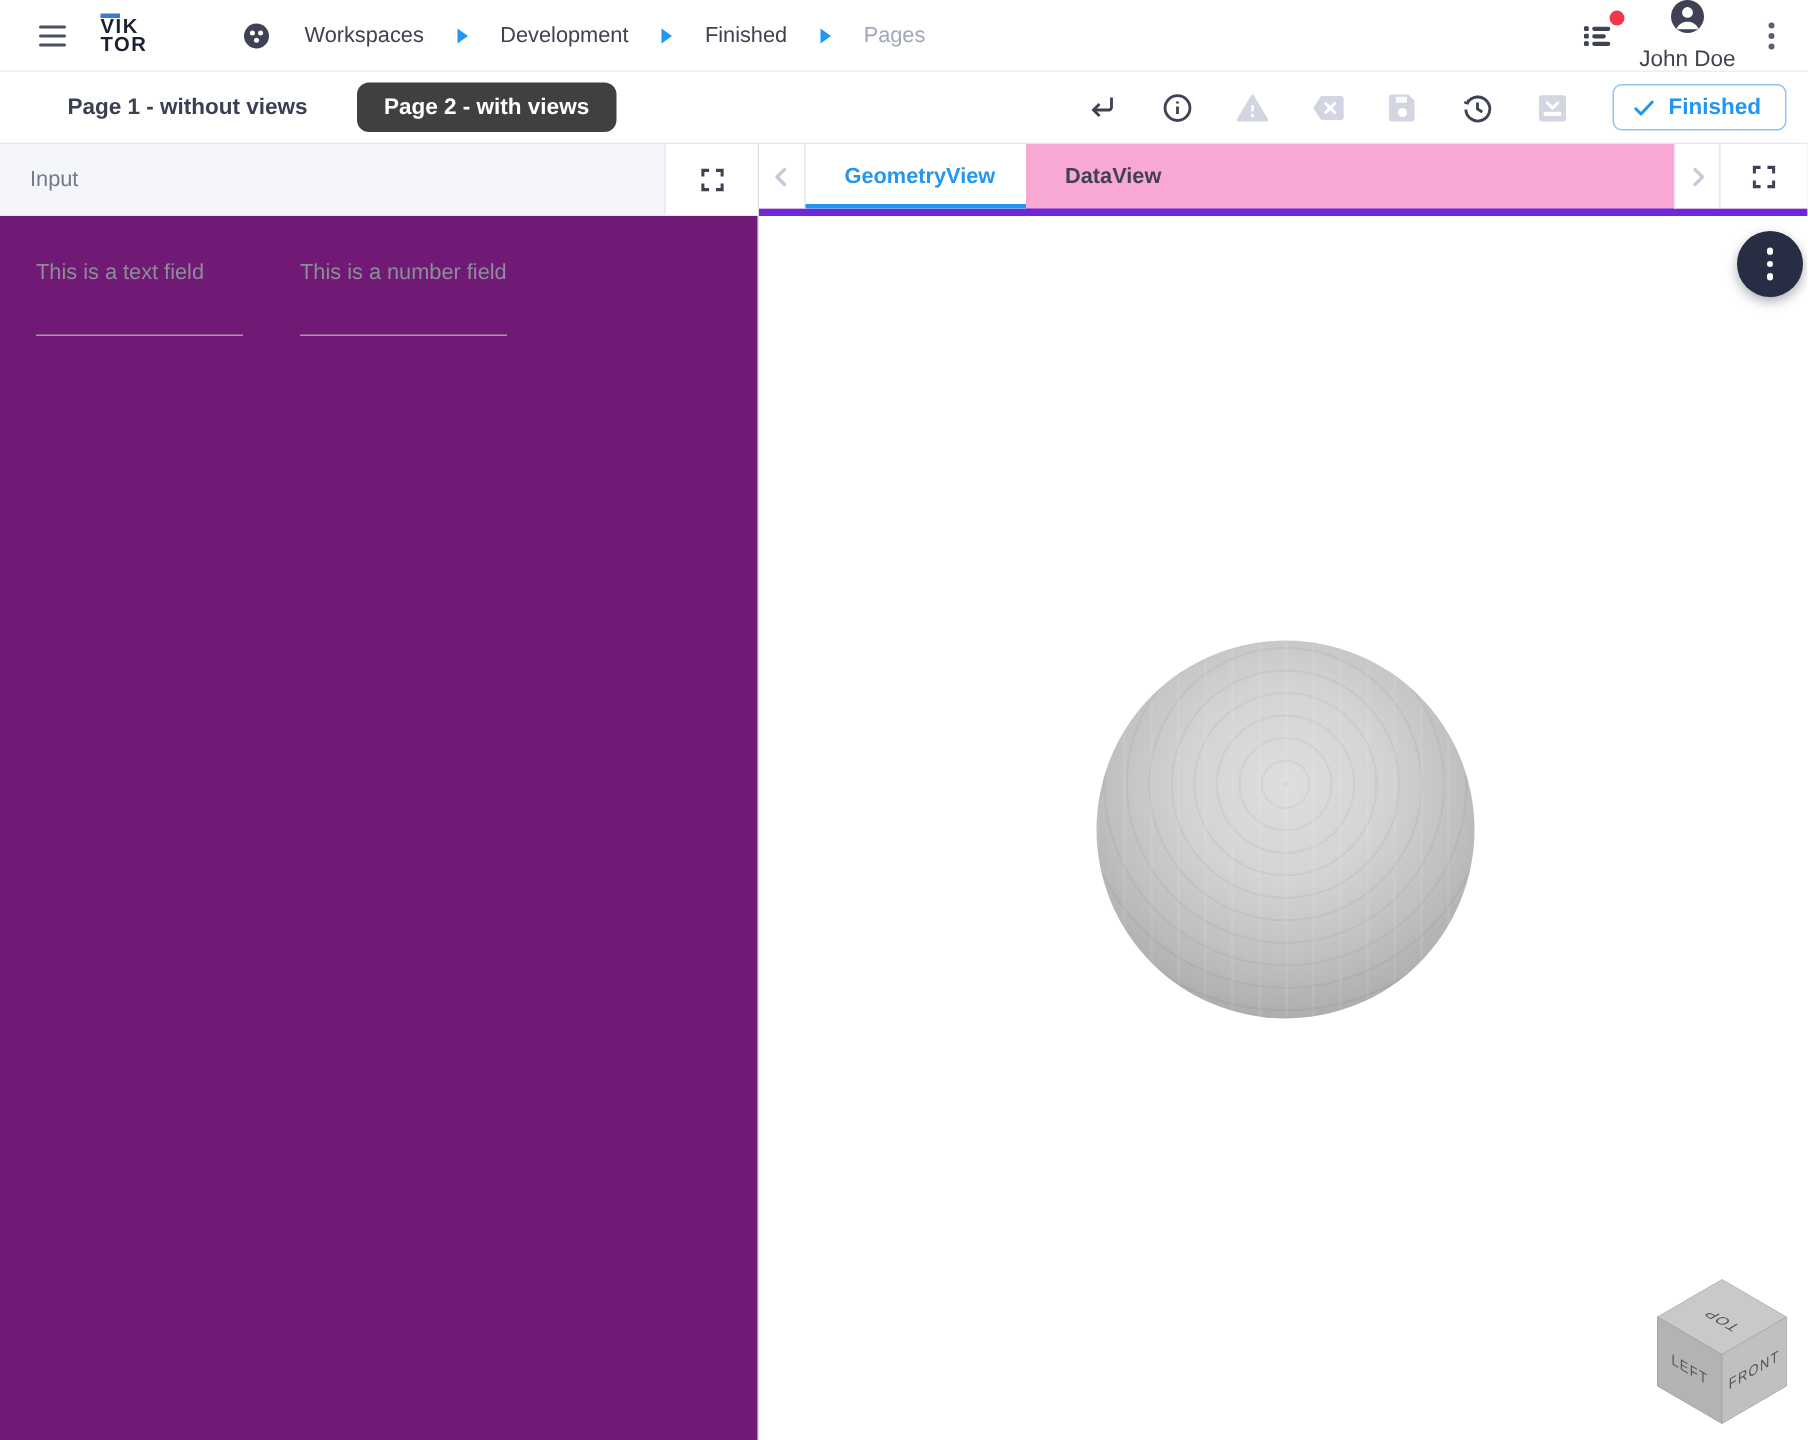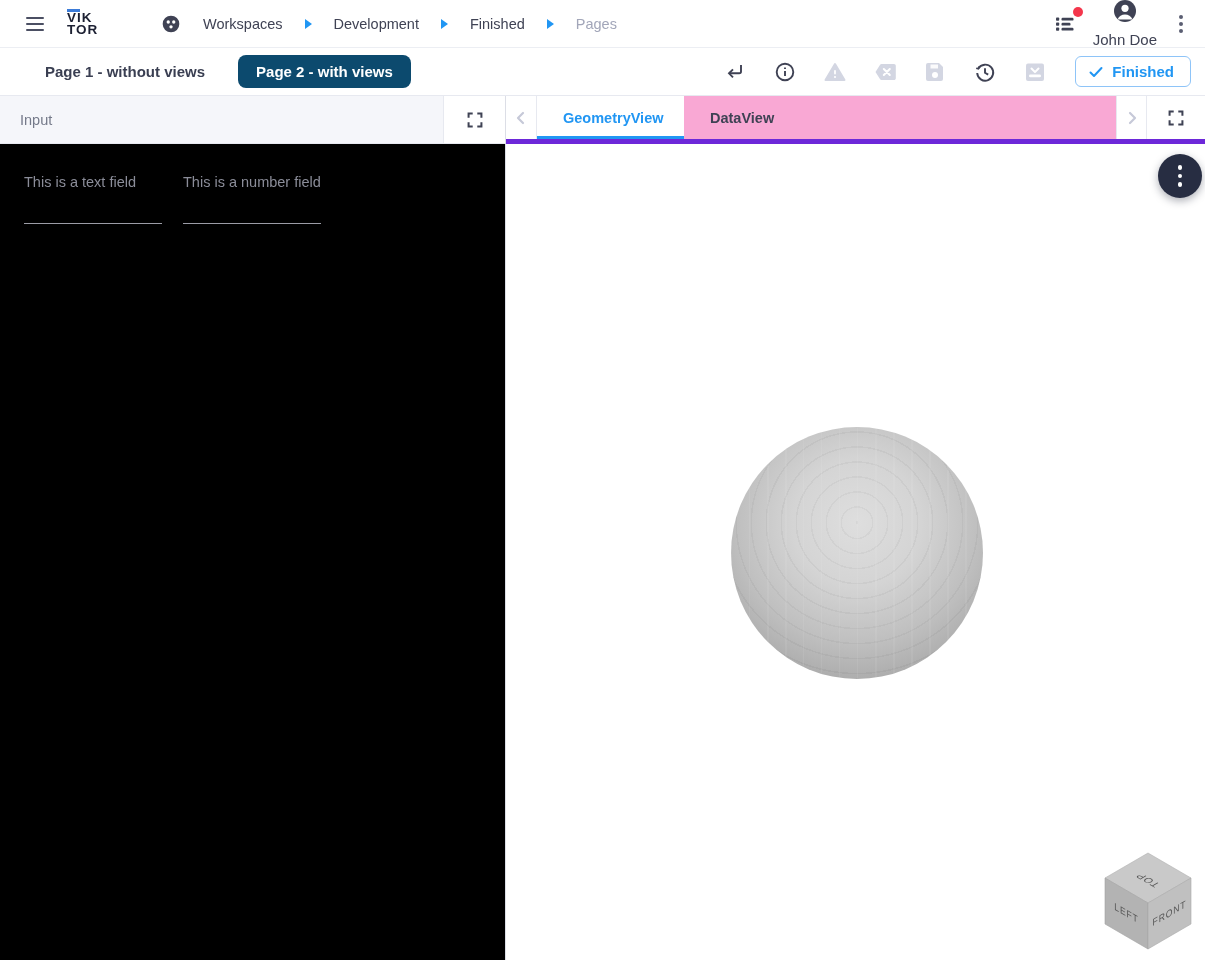--- a/index.html
+++ b/index.html
@@ -32,39 +32,39 @@
   .user-chip { display:flex; align-items:center; gap:8px; cursor:pointer;flex-direction:column; }
   .user-name { font-size:15px; color:#3f4254; font-weight:500; }
   .kebab { display:flex; flex-direction:column; gap:3px; padding:4px 8px; }
   .kebab i { width:4px; height:4px; border-radius:50%; background:#5a5e72; }
 
   
   .toolbar { height:48px; display:flex; align-items:center; padding:0 14px 0 45px;
              border-bottom:1px solid #e7e9f0; background:#fff; }
   .page-tab { font-size:15px; font-weight:600; color:#3a3f52; background:none; border:none;
               cursor:pointer; font-family:inherit; }
-  .page-tab.active { margin-left:33px; background:#0c4a6e; color:#fff; border-radius:8px;
+  .page-tab.active { margin-left:33px; background:#404040; color:#fff; border-radius:8px;
                      padding:8px 18px; }
   .toolbar-actions { margin-left:auto; display:flex; align-items:center; gap:18px; }
   .finished-btn { display:flex; align-items:center; gap:8px; background:#fff;
                   border:1px solid #8ec4f8; color:#2196f3; font-weight:600; font-size:15px;
                   border-radius:6px; padding:6px 16px 6px 12px; cursor:pointer; font-family:inherit;
                   margin-left:6px;justify-content:flex-end; }
 
   
   .content { display:flex; height:864px; }
   .left-panel { width:506px; border-right:1px solid #dcdee6; display:flex; flex-direction:column; }
   .panel-header { height:48px; display:flex; border-bottom:1px solid #e7e9f0; }
   .panel-title-area { flex:1; background:#f5f6fa; display:flex; align-items:center;
                       padding-left:20px; border-right:1px solid #e7e9f0; }
   .panel-title { font-size:14.5px; color:#757a8a; }
   .expand-btn { width:61px; background:#fff; border:none; cursor:pointer;
                 display:flex; align-items:center; justify-content:center; }
 
-  .panel-body { flex:1; background:#000000; padding:30px 0 0 24px; display:flex; gap:21px; }
+  .panel-body { flex:1; background:#701a75; padding:30px 0 0 24px; display:flex; gap:38px; }
   .field { display:flex; flex-direction:column; }
   .field label { font-size:14.5px; color:#8b8d99; }
   .field input { width:138px; border:none; border-bottom:1px solid #9b9ca6; outline:none;
                  height:26px; margin-top:8px; font-size:14px; color:#3f4254; background:transparent;
                  font-family:inherit; }
 
   
   .view-panel { flex:1; display:flex; flex-direction:column; }
   .tab-bar { height:48px; display:flex; background:#f9a8d4; border-bottom:5px solid #6d28d9; }
   .tab-scroll { width:31px; background:#fff; border:none; border-right:1px solid #e7e9f0;

